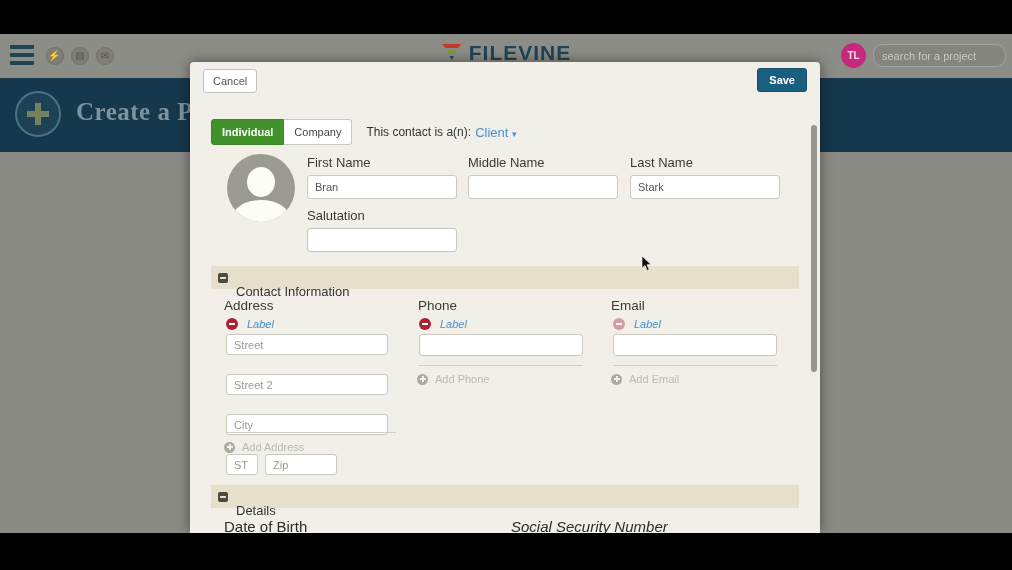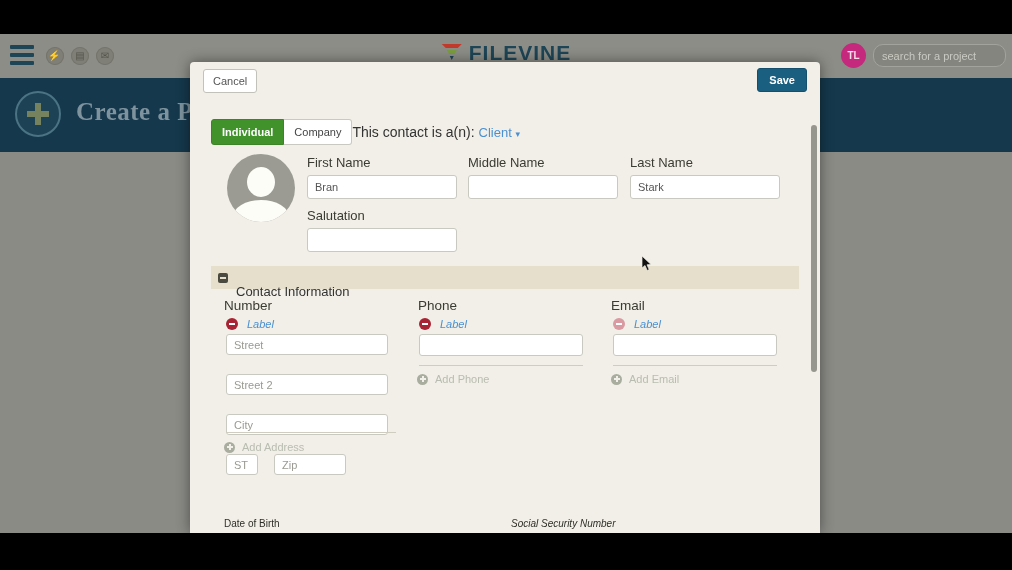--- a/index.html
+++ b/index.html
@@ -42,21 +42,21 @@
   .btn { font-family:"Liberation Sans", sans-serif; font-size:11px; border-radius:3px; cursor:pointer; }
   .btn-cancel { position:absolute; left:13px; top:7px; padding:5px 9px; background:#fff; color:#555;
     border:1px solid #c2c2ba; }
   .btn-save { position:absolute; right:13px; top:6px; padding:5px 11px; background:#1b5f80; color:#fff;
     border:1px solid #14506d; font-weight:bold; }
 
   .toggle-row { position:absolute; left:21px; top:57px; display:flex; align-items:center; }
   .toggle-btn { font-size:11px; padding:6px 10px; cursor:pointer; border:1px solid #3c8427; }
   .toggle-btn.active { background:#41922b; color:#fff; border-radius:3px 0 0 3px; font-weight:bold; }
   .toggle-btn.inactive { background:#fff; color:#444; border:1px solid #c9c9c2; border-left:none; border-radius:0 3px 3px 0; }
-  .contact-type { font-size:14px; color:#333; }
+  .contact-type { margin-left:14px; font-size:12px; color:#333; }
   .contact-type-link { color:#4a90d2; cursor:pointer; margin-left:4px; font-size:13px; }
   .caret { font-size:9px; }
 
   .person-avatar { position:absolute; left:37px; top:92px; width:68px; height:68px; border-radius:50%;
     background:#9b9b93; overflow:hidden; }
   .person-avatar .head { position:absolute; left:20px; top:13px; width:28px; height:30px; border-radius:50%; background:#fdfdf8; }
   .person-avatar .body { position:absolute; left:6px; top:46px; width:56px; height:34px; border-radius:50% 50% 0 0; background:#fdfdf8; }
 
   .field-label { font-size:13px; color:#3b3b33; }
   .text-input { display:block; background:#fff; border:1px solid #c9c9c2; border-radius:3px;
@@ -78,33 +78,33 @@
   .ci-col-title { position:absolute; top:236px; font-size:13.5px; color:#3b3b33; }
   .label-row { position:absolute; top:256px; display:flex; align-items:center; cursor:pointer; }
   .minus-icon { width:12px; height:12px; border-radius:50%; position:relative; margin-right:9px; }
   .minus-icon::before { content:""; position:absolute; left:3px; top:5px; width:6px; height:2px; background:#fff; }
   .minus-red { background:#a82333; }
   .minus-pink { background:#d99aa2; }
   .label-link { font-size:11px; color:#4a90d2; font-style:italic; }
 
   .addr-inputs { position:absolute; left:36px; top:272px; }
   .addr-inputs .text-input { width:162px; height:21px; margin-bottom:19px; }
-  .addr-row2 { display:flex; gap:16px; }
+  .addr-row2 { display:flex; gap:7px; }
   .addr-row2 .st { width:32px; } .addr-row2 .zip { width:72px; }
   .col-divider { position:absolute; border-bottom:1px solid #cfccc0; }
   .add-link { position:absolute; display:flex; align-items:center; cursor:pointer; }
   .plus-icon { width:11px; height:11px; border-radius:50%; background:#a9ad9f; position:relative; margin-right:7px; }
   .plus-icon::before { content:""; position:absolute; left:2.5px; top:4.5px; width:6px; height:2px; background:#f1efe7; }
   .plus-icon::after { content:""; position:absolute; left:4.5px; top:2.5px; width:2px; height:6px; background:#f1efe7; }
   .add-link span.txt { font-size:11px; color:#b9bcb1; }
 
   .single-input { position:absolute; top:272px; }
   .single-input .text-input { width:164px; height:22px; }
 
-  .detail-label { position:absolute; top:456px; font-size:10px; color:#2e2e28; }
+  .detail-label { position:absolute; top:456px; font-size:15px; color:#2e2e28; }
 
   .scroll-thumb { position:absolute; right:3px; top:63px; width:6px; height:247px; background:#96968f; border-radius:3px; cursor:pointer; }
 
   .cursor { position:absolute; left:641px; top:255px; z-index:60; }
 </style>
 </head>
 <body>
 
 <div class="black-bar top"></div>
 <div class="black-bar bottom"></div>
@@ -169,21 +169,21 @@
   <div class="salutation">
     <div class="field-label">Salutation</div>
     <input class="text-input" type="text" value="" style="">
   </div>
 
   <div class="section-band band-ci">
     <div class="collapse-icon"></div>
     <div class="section-title">Contact Information</div>
   </div>
 
-  <div class="ci-col-title" style="left:34px;">Number</div>
+  <div class="ci-col-title" style="left:34px;">Address</div>
   <div class="label-row" style="left:36px;">
     <div class="minus-icon minus-red"></div>
     <div class="label-link">Label</div>
   </div>
   <div class="addr-inputs">
     <input class="text-input" type="text" placeholder="Street" style="">
     <input class="text-input" type="text" placeholder="Street 2" style="">
     <input class="text-input" type="text" placeholder="City" style="">
     <div class="addr-row2">
       <input class="text-input st" type="text" placeholder="ST" style="">
@@ -217,20 +217,24 @@
   </div>
   <div class="single-input" style="left:423px;">
     <input class="text-input" type="text" style="">
   </div>
   <div class="col-divider" style="left:423px; top:303px; width:164px;"></div>
   <div class="add-link" style="left:421px; top:311px;">
     <div class="plus-icon"></div>
     <span class="txt">Add Email</span>
   </div>
 
+  <div class="section-band band-details">
+    <div class="collapse-icon"></div>
+    <div class="section-title">Details</div>
+  </div>
   <div class="detail-label" style="left:34px;">Date of Birth</div>
   <div class="detail-label" style="left:321px;font-style:italic;">Social Security Number</div>
 
   <div class="scroll-thumb"></div>
 </div>
 
 <div class="cursor">
   <svg width="12" height="17" viewBox="0 0 12 17">
     <polygon points="1,1 1,13 4,10.5 6.2,15.5 8.2,14.6 6,9.8 10,9.5" fill="#111" stroke="#f1efe7" stroke-width="0.7"></polygon>
   </svg>

